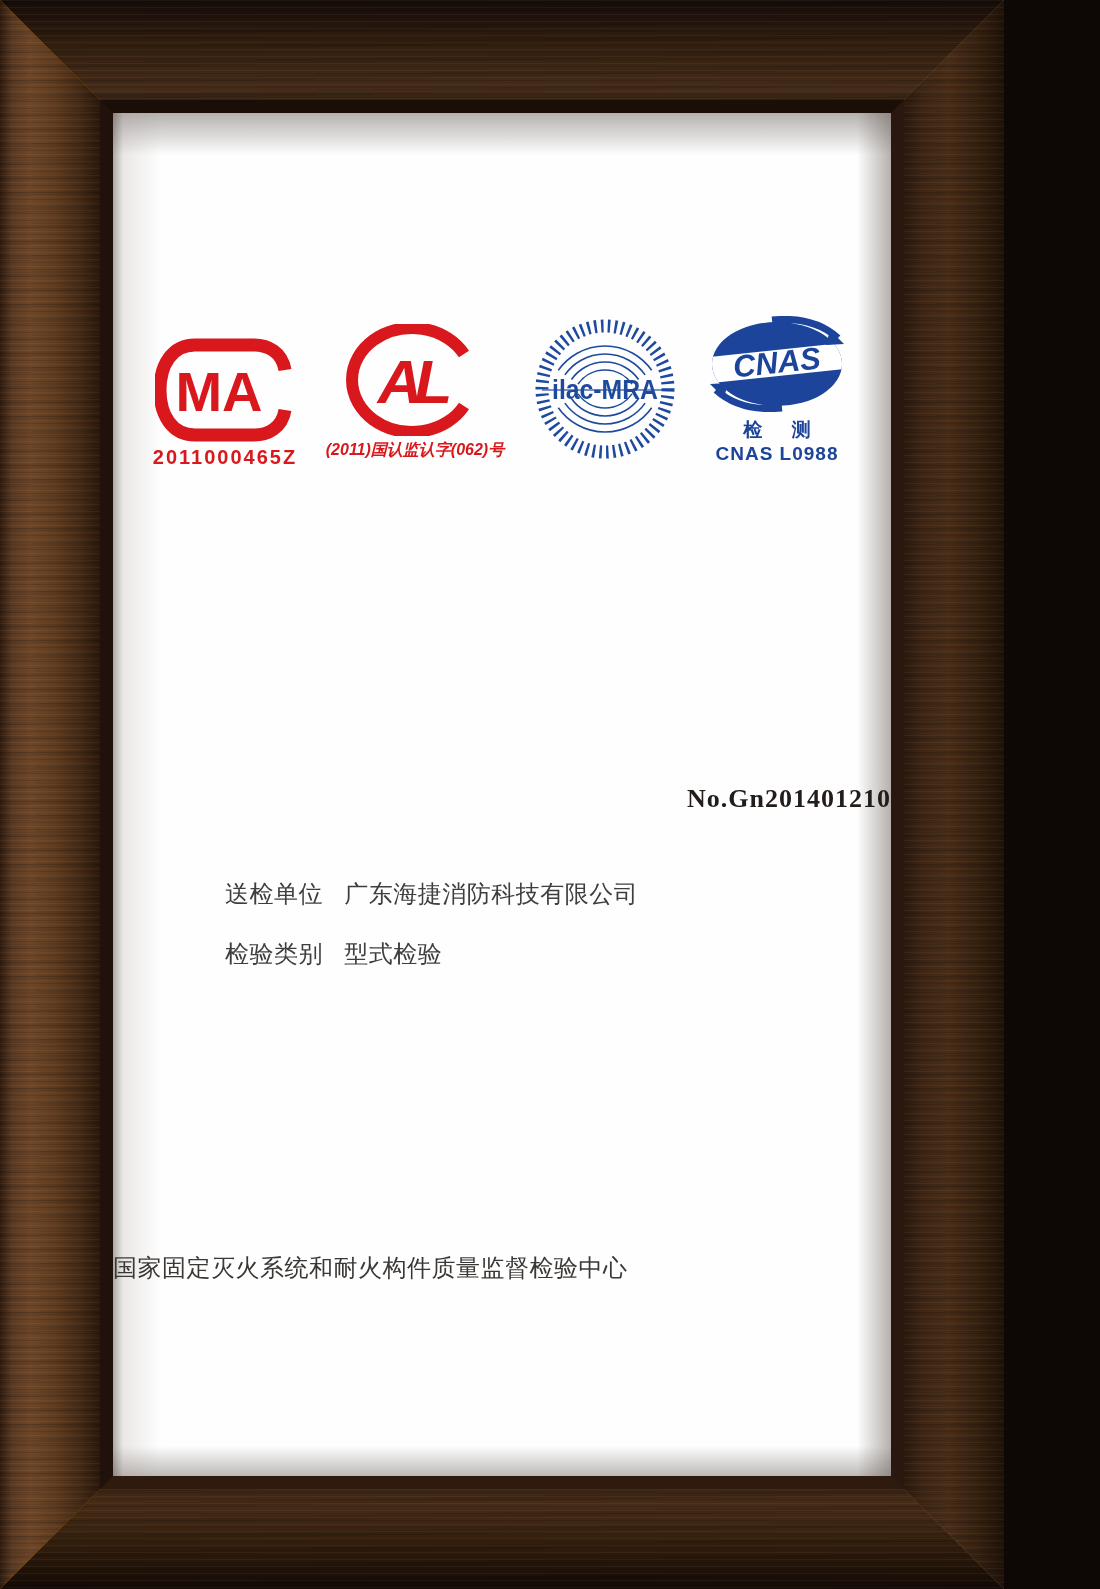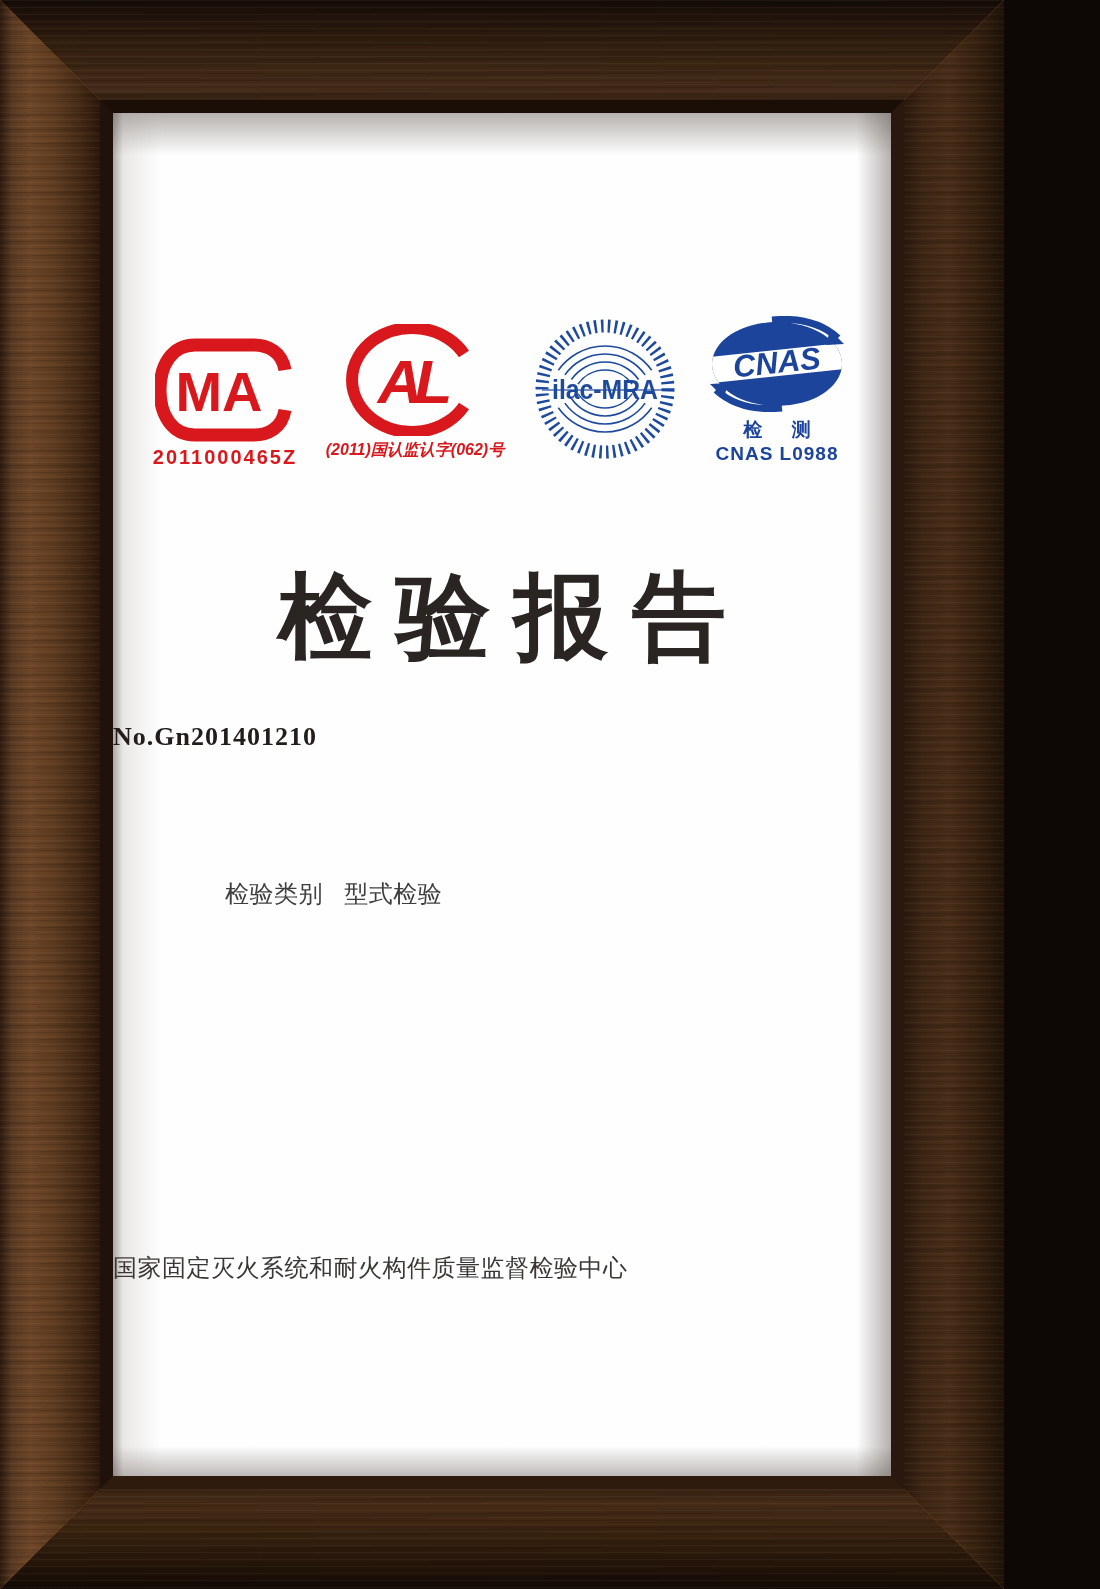--- a/index.html
+++ b/index.html
@@ -47,21 +47,21 @@
   .logo-ilac{width:152px;margin-top:0;}
   .logo-cnas{width:156px;margin-top:6px;}
   .logo-code-red{margin-top:4px;color:var(--red);font-size:20px;font-weight:600;letter-spacing:2px;white-space:nowrap;text-align:right;}
   .logo-label-red{margin-top:4px;color:var(--red);font-size:16px;font-weight:600;white-space:nowrap;font-style:italic;}
   .cnas-cn{margin-top:5px;color:var(--blue);font-size:19px;font-weight:700;letter-spacing:12px;text-indent:12px;}
   .cnas-reg{color:var(--blue);font-size:19px;font-weight:800;letter-spacing:1px;}
 
   .report-title{position:absolute;top:455px;left:0;right:0;text-align:center;
     font-size:94px;line-height:1.05;font-weight:900;color:#2a2523;
     letter-spacing:24px;text-indent:24px;white-space:nowrap;}
-  .report-no{position:absolute;top:609px;left:0;right:0;text-align:left;
+  .report-no{position:absolute;top:671px;left:0;right:0;text-align:right;
     font-family:"Liberation Serif","DejaVu Serif",serif;
     font-size:26px;font-weight:700;color:#221d1a;letter-spacing:1px;}
 
   .fields{position:absolute;top:765px;left:112px;}
   .field-row{height:36px;margin-bottom:24px;font-size:24px;color:#3e3e3e;letter-spacing:.5px;white-space:nowrap;}
   .field-label{display:inline-block;}
   .field-value{display:inline-block;margin-left:14px;}
 
   .issuer{position:absolute;top:1139px;left:0;right:0;text-align:left;
     font-size:24px;color:#3b3734;letter-spacing:.5px;white-space:nowrap;}
@@ -134,25 +134,28 @@
           <path d="M 70 4 Q 112 0 136 22" fill="none" stroke="#1c449b" stroke-width="7"></path>
           <polygon points="128,14 142,28 124,29" fill="#1c449b"></polygon>
           <path d="M 80 92 Q 38 96 14 74" fill="none" stroke="#1c449b" stroke-width="7"></path>
           <polygon points="22,82 8,68 26,67" fill="#1c449b"></polygon>
         </svg>
         <div class="cnas-cn">检 测</div>
         <div class="cnas-reg">CNAS L0988</div>
       </div>
     </div>
 
-    <div class="report-title">检验报告</div>
 
     <div class="report-no">No.Gn201401210</div>
 
     <div class="fields">
+      <div class="field-row">
+        <span class="field-label">送检单位</span>
+        <span class="field-value">广东海捷消防科技有限公司</span>
+      </div>
       <div class="field-row">
         <span class="field-label">检验类别</span>
         <span class="field-value">型式检验</span>
       </div>
     </div>
 
     <div class="issuer">国家固定灭火系统和耐火构件质量监督检验中心</div>
 
   </div>
 </div>

